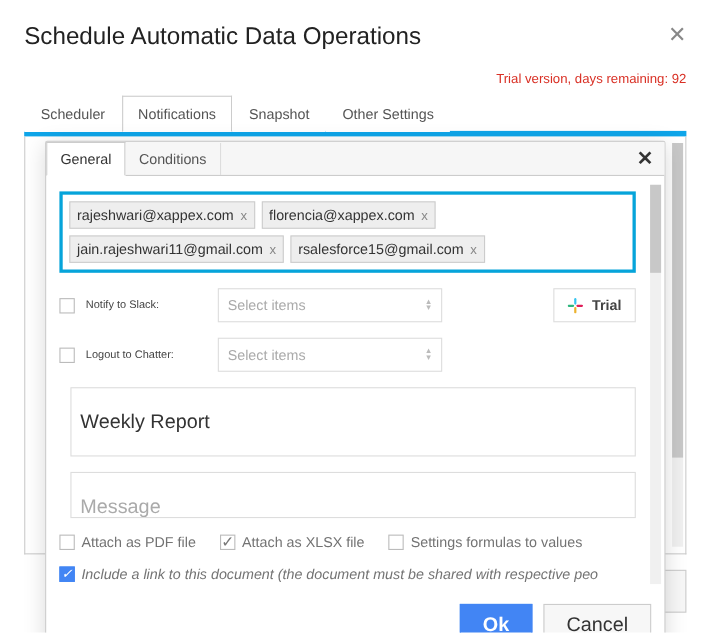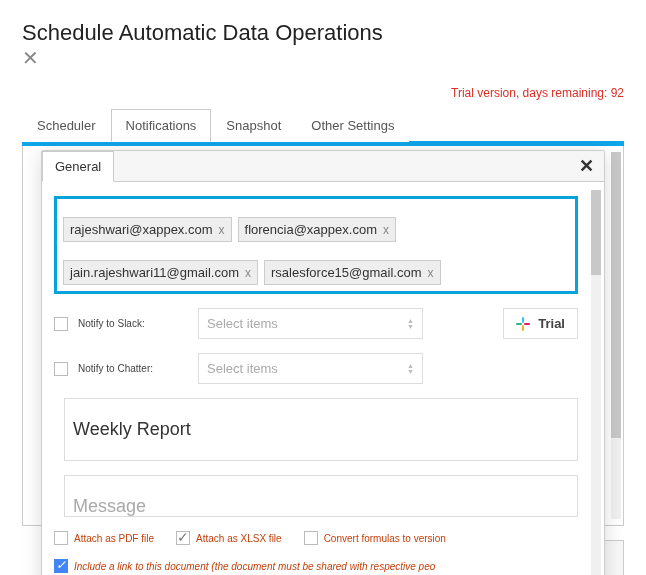--- a/index.html
+++ b/index.html
@@ -12,23 +12,22 @@
     width: 646px;
     height: 575px;
     overflow: hidden;
     position: relative;
   }
   .dialog {
     padding: 20px 22px 18px 22px;
   }
   .title-row {
     display: flex;
-    justify-content: flex-start;
+    justify-content: space-between;
     align-items: flex-start;
-    flex-direction: column;
   }
   .title {
     font-size: 22px;
     font-weight: 400;
     color: #222;
     margin: 0;
   }
   .close-x {
     font-size: 20px;
     color: #888;
@@ -155,21 +154,20 @@
   }
   .chip {
     background: #eee;
     border: 1px solid #ccc;
     padding: 4px 6px;
     font-size: 13px;
     color: #333;
     display: inline-flex;
     align-items: flex-end;
     gap: 6px;
-    margin-top: 12px;
   }
   .chip-x {
     color: #888;
     font-size: 12px;
     cursor: pointer;
   }
 
   .row {
     display: flex;
     align-items: center;
@@ -208,21 +206,21 @@
   .lbl {
     width: 110px;
     color: #444;
     font-size: 10px;
   }
   .select {
     border: 1px solid #ddd;
     color: #aaa;
     font-size: 13px;
     padding: 7px 8px;
-    width: 225px;
+    width: 204px;
     display: flex;
     justify-content: space-between;
     align-items: center;
     cursor: pointer;
   }
   .select .arr {
     display: flex;
     flex-direction: column;
     font-size: 7px;
     line-height: 6px;
@@ -252,22 +250,22 @@
   }
   .input.placeholder { color: #aaa; }
   .input.msg { height: 18px; }
 
   .options-row {
     display: flex;
     gap: 8px;
     margin-top: 14px;
     margin-right: 14px;
     flex-wrap: nowrap;
-    font-size: 10px;
-    color: #c2410c;
+    font-size: 13px;
+    color: #737373;
     white-space: nowrap;
   }
   .options-row .opt {
     display: inline-flex;
     align-items: center;
     gap: 6px;
     margin-right: 14px;
   }
 
   .inner-footer {
@@ -315,20 +313,21 @@
   </div>
 
   <div class="outer-panel">
     <div class="outer-scroll">
         <div class="outer-thumb"></div>
       </div>
 
     <div class="inner-dialog">
       <div class="inner-tabs">
         <div class="inner-tab active">General</div>
+        <div class="inner-tab">Conditions</div>
         <span class="inner-close">✕</span>
       </div>
 
       <div class="inner-body">
         <div class="inner-scroll">
             <div class="inner-thumb"></div>
           </div>
 
         <div class="chips-box">
           <span class="chip">
@@ -367,21 +366,21 @@
                 <rect x="6" y="8" width="2" height="6" rx="1" fill="#ECB22E"></rect>
                 <rect x="8" y="6" width="6" height="2" rx="1" fill="#E01E5A"></rect>
               </svg>
             </span>
             <span>Trial</span>
           </div>
         </div>
 
         <div class="row">
           <span class="chk"></span>
-          <span class="lbl">Notify to Chatter:</span>
+          <span class="lbl">Logout to Chatter:</span>
           <div class="select">
             <span>Select items</span>
             <span class="arr">
                 <span>▲</span>
                 <span>▼</span>
               </span>
           </div>
         </div>
 
         <div class="row">
@@ -395,21 +394,21 @@
           <span class="opt">
             <span class="chk"></span>
             <span>Attach as PDF file</span>
           </span>
           <span class="opt">
             <span class="chk checked-grey"></span>
             <span>Attach as XLSX file</span>
           </span>
           <span class="opt">
             <span class="chk"></span>
-            <span>Convert formulas to version</span>
+            <span>Settings formulas to values</span>
           </span>
         </div>
 
         <div class="options-row">
           <span class="opt" style="margin-right:0;font-style:italic;">
             <span class="chk checked-blue"></span>
             <span>Include a link to this document (the document must be shared with respective peo</span>
           </span>
         </div>
       </div>

